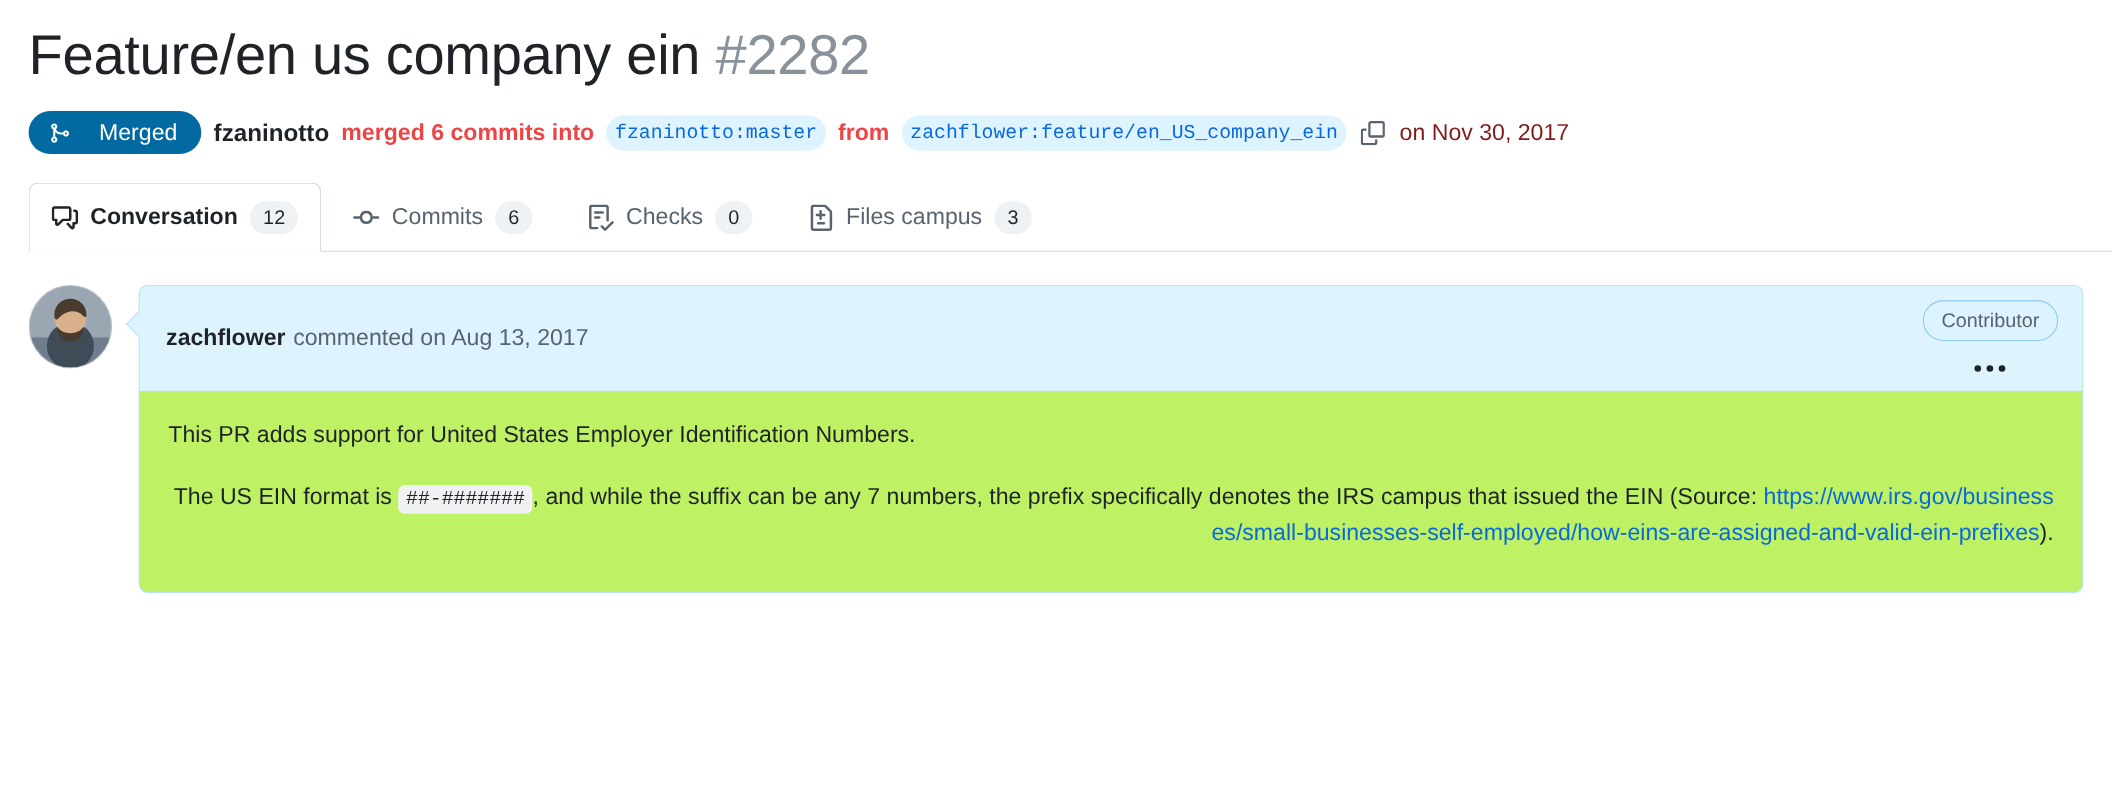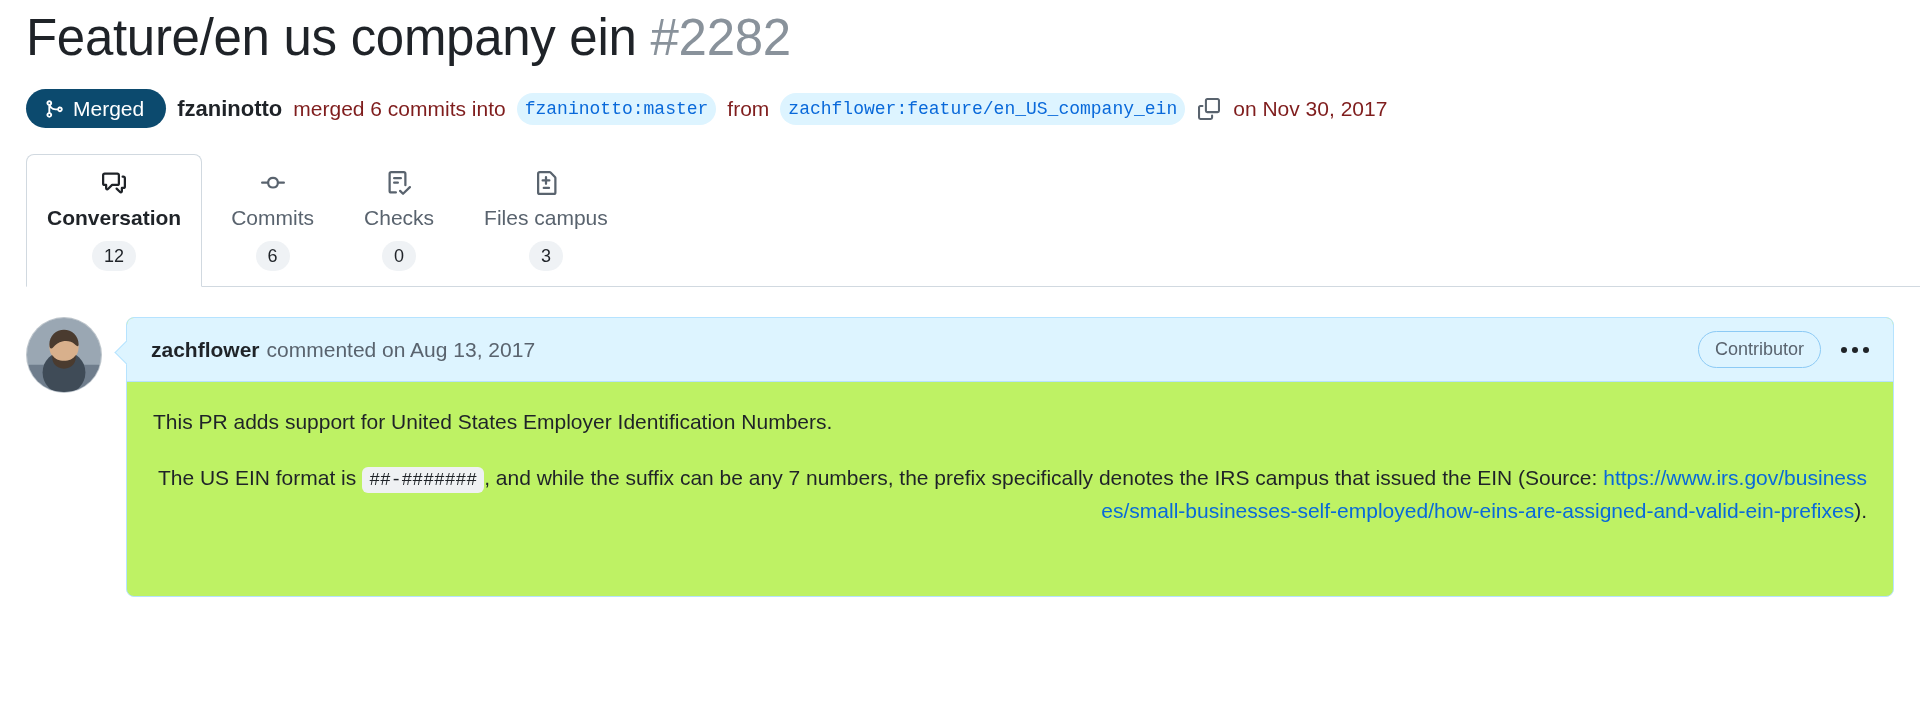--- a/index.html
+++ b/index.html
@@ -9,44 +9,44 @@
     background: #ffffff;
     font-family: "Liberation Sans", sans-serif;
     color: #1f2328;
     overflow: hidden;
   }
   .page { width: 1920px; height: 714px; position: relative; padding: 0 26px; }
 
   
   .title-row {
     display: flex; align-items: baseline; gap: 14px;
-    padding-top: 8px;
+    padding-top: 20px;
   }
   .pr-title {
     font-size: 51px; font-weight: 400; line-height: 1.18;
     color: #1f2328; letter-spacing: -0.3px;
   }
   .pr-number { font-size: 51px; font-weight: 300; color: #89929b; letter-spacing: -0.3px; }
 
   
   .status-row {
     display: flex; align-items: center; gap: 11px;
     margin-top: 21px; font-size: 21px; color: #59636e;
   }
   .merged-badge {
-    display: inline-flex; align-items: center; gap: 9px;
-    background: #0c4a6e; color: #ffffff;
+    display: inline-flex; align-items: center; gap: 26px;
+    background: #0369a1; color: #ffffff;
     border-radius: 999px;
     padding: 9px 22px 9px 18px;
     font-size: 21px; font-weight: 400;
     line-height: 1;
   }
   .merged-badge svg { display: block; }
   .status-author { color: #1f2328; font-weight: 600; font-size: 22px; }
-  .status-text { color: #7f1d1d; font-size: 21px; }
+  .status-text { color: #ef4444; font-size: 21px; font-weight: bold; }
   .branch-pill {
     background: #ddf4ff; color: #0969da;
     font-family: "Liberation Mono", monospace;
     font-size: 18px; line-height: 1;
     padding: 7px 8px; border-radius: 16px;
     white-space: nowrap;
   }
   .copy-icon-btn {
     display: inline-flex; align-items: center; justify-content: center;
     color: #59636e; margin: 0 2px;
@@ -61,21 +61,20 @@
   }
   .tab {
     display: inline-flex; align-items: center; gap: 11px;
     padding: 16px 20px 15px 20px;
     font-size: 21px; color: #59636e;
     border: 1px solid transparent;
     border-radius: 8px 8px 0 0;
     background: transparent;
     white-space: nowrap;
     position: relative;
-    flex-direction: column;
   }
   .tab .tab-icon { display: inline-flex; align-items: center; color: #59636e; }
   .tab.active {
     background: #ffffff;
     border-color: #d1d9e0;
     border-bottom-color: #ffffff;
     color: #1f2328; font-weight: 600;
   }
   .tab.active .tab-icon { color: #1f2328; }
   .tab-count {
@@ -122,21 +121,21 @@
   .comment-header {
     display: flex; align-items: center;
     background: #ddf4ff;
     border-bottom: 1px solid #b6e3ff;
     border-radius: 7px 7px 0 0;
     padding: 13px 22px 13px 24px;
     position: relative; z-index: 2;
   }
   .comment-author { font-size: 21px; font-weight: 600; color: #1f2328; }
   .comment-meta { font-size: 21px; color: #59636e; margin-left: 7px; }
-  .header-right { margin-left: auto; display: flex; align-items: center; gap: 18px; }
+  .header-right { margin-left: auto; display: flex; align-items: center; gap: 18px; flex-direction: column; }
   .contributor-pill {
     border: 1px solid #8ccaf5; color: #59636e;
     border-radius: 999px; padding: 5px 16px;
     font-size: 18px; line-height: 1.35; background: transparent;
   }
   .kebab {
     display: inline-flex; align-items: center; gap: 5px;
     padding: 4px 2px; color: #1f2328;
   }
   .kebab i { width: 6px; height: 6px; border-radius: 50%; background: #1f2328; display: block; }

